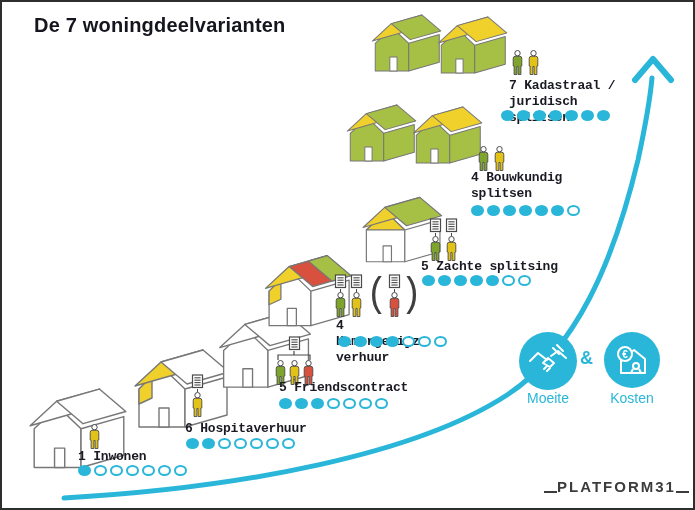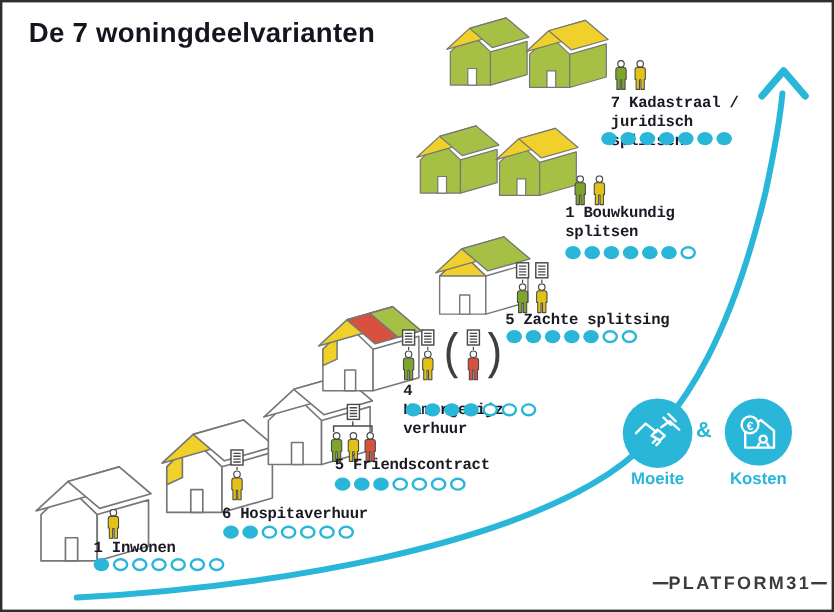--- a/index.html
+++ b/index.html
@@ -1,18 +1,18 @@
 <!DOCTYPE html>
 <html><head>
 <meta charset="utf-8">
 <style>
   html,body{margin:0;padding:0;background:#e8e8e8;font-family:"Liberation Sans",sans-serif;}
   #canvas{position:relative;width:695px;height:510px;background:#ffffff;border:2px solid #2e2e2e;
           box-sizing:border-box;overflow:hidden;margin:0 auto;}
-  #title{position:absolute;left:22px;top:12px;font-size:23px;font-weight:bold;color:#15151f;letter-spacing:.2px;z-index:5;}
+  #title{position:absolute;left:32px;top:12px;font-size:20px;font-weight:bold;color:#15151f;letter-spacing:.2px;z-index:5;}
   
   #arrow-svg{position:absolute;left:0;top:0;z-index:1;pointer-events:none;}
   
   .variant{position:absolute;z-index:2;}
   .variant>*{position:absolute;font-family:Liberation Mono, monospace;}
   .houses{display:flex;left:0;top:0;}
   .house-svg{display:block;}
   .houses .house-svg + .house-svg{margin-left:-14px;margin-top:4px;}
   .units{display:flex;align-items:flex-end;gap:3px;}
   .unit{display:flex;flex-direction:column;align-items:center;}
@@ -24,24 +24,24 @@
   .vlabel{font-size:13px;font-weight:bold;color:#1a1a24;white-space:nowrap;line-height:1.22;letter-spacing:-.2px;}
   .vlabel.wrap{white-space:normal;}
   .dots{display:flex;gap:3px;align-items:center;}
   .dot{width:13px;height:11px;border-radius:50%;box-sizing:border-box;}
   .dot.filled{background:#29b6d8;}
   .dot.empty{background:#fff;border:2px solid #29b6d8;}
   
   .legend-circle{position:absolute;border-radius:50%;background:#29b6d8;z-index:3;
                  display:flex;align-items:center;justify-content:center;}
   #legend-amp{position:absolute;font-size:18px;font-weight:bold;color:#29b6d8;z-index:3;}
-  .legend-label{position:absolute;font-size:14px;font-weight:bold;color:#29b6d8;text-align:center;z-index:3;}
+  .legend-label{position:absolute;font-size:14px;font-weight:normal;color:#29b6d8;text-align:center;z-index:3;}
   
   #logo{position:absolute;left:542px;top:476px;font-size:15px;font-weight:bold;color:#3c3c3c;
-        letter-spacing:2px;z-index:3;display:flex;align-items:center;}
+        letter-spacing:2px;z-index:3;display:flex;align-items:flex-end;}
   .logo-dash{display:inline-block;width:13px;height:2px;background:#3c3c3c;margin-bottom:2px;}
 </style>
 </head>
 <body>
 
 <div id="canvas">
 
   <div id="title">De 7 woningdeelvarianten</div>
 
   <svg id="arrow-svg" width="695" height="510" viewBox="0 0 695 510">
@@ -313,21 +313,21 @@
               <path d="M2.2 8.5 Q2.2 6.3 4.2 6.3 L8.8 6.3 Q10.8 6.3 10.8 8.5 L10.8 16 L9.9 16 L9.9 24.5 L7.1 24.5 L7.1 16.5 L5.9 16.5 L5.9 24.5 L3.1 24.5 L3.1 16 L2.2 16 Z" fill="#7fa42c" stroke="#4a4a4a" stroke-width="0.9" stroke-linejoin="round"></path>
             </svg>
           </span>
           <span class="unit">
             <svg width="13" height="26" viewBox="0 0 13 26">
               <circle cx="6.5" cy="3.2" r="2.7" fill="#ffffff" stroke="#4a4a4a" stroke-width="1"></circle>
               <path d="M2.2 8.5 Q2.2 6.3 4.2 6.3 L8.8 6.3 Q10.8 6.3 10.8 8.5 L10.8 16 L9.9 16 L9.9 24.5 L7.1 24.5 L7.1 16.5 L5.9 16.5 L5.9 24.5 L3.1 24.5 L3.1 16 L2.2 16 Z" fill="#e2c216" stroke="#4a4a4a" stroke-width="0.9" stroke-linejoin="round"></path>
             </svg>
           </span>
         </div>
-        <div class="vlabel wrap">1 Bouwkundig splitsen</div>
+        <div class="vlabel wrap">4 Bouwkundig splitsen</div>
         <div class="dots">
           <span class="dot filled"></span>
           <span class="dot filled"></span>
           <span class="dot filled"></span>
           <span class="dot filled"></span>
           <span class="dot filled"></span>
           <span class="dot filled"></span>
           <span class="dot empty"></span>
         </div>
       </div>

